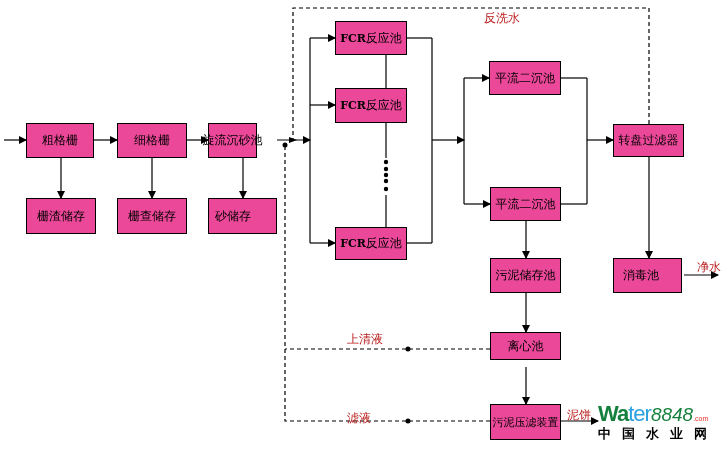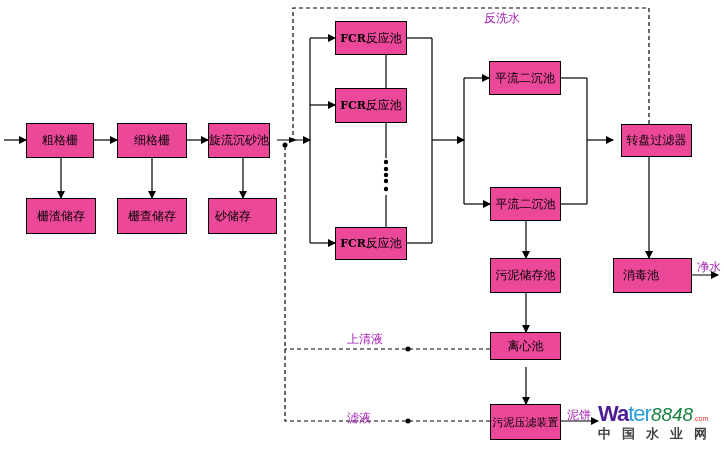--- a/index.html
+++ b/index.html
@@ -3,28 +3,28 @@
 <meta charset="utf-8">
 <style>
   html, body { margin: 0; padding: 0; background: #ffffff; }
   body { width: 724px; height: 449px; position: relative; overflow: hidden;
          font-family: "DejaVu Sans", sans-serif; }
   #canvas { position: absolute; left: 0; top: 0; }
   .box { position: absolute; box-sizing: border-box; border: 1.5px solid #000;
          background: #ec4899; display: flex; align-items: center; justify-content: center;
          font-size: 12px; color: #000; white-space: nowrap; }
   .box .fcr { font-family: "DejaVu Serif", serif; font-weight: bold; font-size: 11px; }
-  .lbl { position: absolute; font-size: 12px; color: #a21caf; white-space: nowrap; }
+  .lbl { position: absolute; font-size: 12px; color: #b91c1c; white-space: nowrap; }
   .logo { position: absolute; left: 598px; top: 401px; }
-  .logo .w1 { font-family: "Liberation Sans", sans-serif; font-weight: bold; font-size: 22px; color: #4c1d95; letter-spacing: -1px; }
+  .logo .w1 { font-family: "Liberation Sans", sans-serif; font-weight: bold; font-size: 22px; color: #15803d; letter-spacing: -1px; }
   .logo .w2 { font-family: "Liberation Sans", sans-serif; font-weight: normal; font-size: 22px; color: #2aa0e0; letter-spacing: -1px; }
   .logo .num { font-family: Liberation Sans, sans-serif; font-style: italic; font-size: 19px; color: #15803d; }
   .logo .com { font-family: "Liberation Sans", sans-serif; font-size: 7px; color: #e8302a; }
   .logo .cn { position: absolute; left: 0; top: 24px; font-family: "DejaVu Sans", sans-serif; font-weight: bold;
-              font-size: 13px; color: #404040; letter-spacing: 11px; white-space: nowrap; }
+              font-size: 13px; color: #000000; letter-spacing: 11px; white-space: nowrap; }
 </style>
 </head>
 <body>
 
 <svg id="canvas" width="724" height="449">
   <defs>
     <marker id="arr" markerWidth="8" markerHeight="8" refX="7" refY="4" orient="auto" markerUnits="userSpaceOnUse">
       <path d="M0,0 L8,4 L0,8 Z" fill="#000"></path>
     </marker>
   </defs>
@@ -87,21 +87,21 @@
   </g>
   <path d="M289,137 L297,140 L289,143 Z" fill="#000"></path>
 </svg>
 
 <div class="box" style="left:26px;top:123px;width:68px;height:35px;">
   <span>粗格栅</span>
 </div>
 <div class="box" style="left:117px;top:123px;width:70px;height:35px;">
   <span>细格栅</span>
 </div>
-<div class="box" style="left:208px;top:123px;width:62px;height:35px;">
+<div class="box" style="left:208px;top:123px;width:49px;height:35px;">
   <span>旋流沉砂池</span>
 </div>
 <div class="box" style="left:26px;top:198px;width:70px;height:36px;">
   <span>栅渣储存</span>
 </div>
 <div class="box" style="left:117px;top:198px;width:70px;height:36px;">
   <span>栅查储存</span>
 </div>
 <div class="box" style="left:208px;top:198px;width:69px;height:36px;justify-content:flex-start;padding-left:6px;">
   <span>砂储存</span>
@@ -128,24 +128,24 @@
 </div>
 <div class="box" style="left:490px;top:258px;width:71px;height:35px;">
   <span>污泥储存池</span>
 </div>
 <div class="box" style="left:490px;top:332px;width:71px;height:28px;">
   <span>离心池</span>
 </div>
 <div class="box" style="left:490px;top:404px;width:71px;height:36px;font-size:11px;">
   <span>污泥压滤装置</span>
 </div>
-<div class="box" style="left:613px;top:124px;width:71px;height:33px;margin-left:8px;">
+<div class="box" style="left:613px;top:124px;width:71px;height:33px;">
   <span>转盘过滤器</span>
 </div>
-<div class="box" style="left:613px;top:258px;width:79px;height:35px;justify-content:flex-start;padding-left:9px;">
+<div class="box" style="left:613px;top:258px;width:69px;height:35px;justify-content:flex-start;padding-left:9px;">
   <span>消毒池</span>
 </div>
 
 <span class="lbl" style="left:484px;top:10px;">反洗水</span>
 <span class="lbl" style="left:347px;top:331px;">上清液</span>
 <span class="lbl" style="left:347px;top:410px;">滤液</span>
 <span class="lbl" style="left:697px;top:259px;">净水</span>
 <span class="lbl" style="left:567px;top:407px;">泥饼</span>
 
 <div class="logo">

